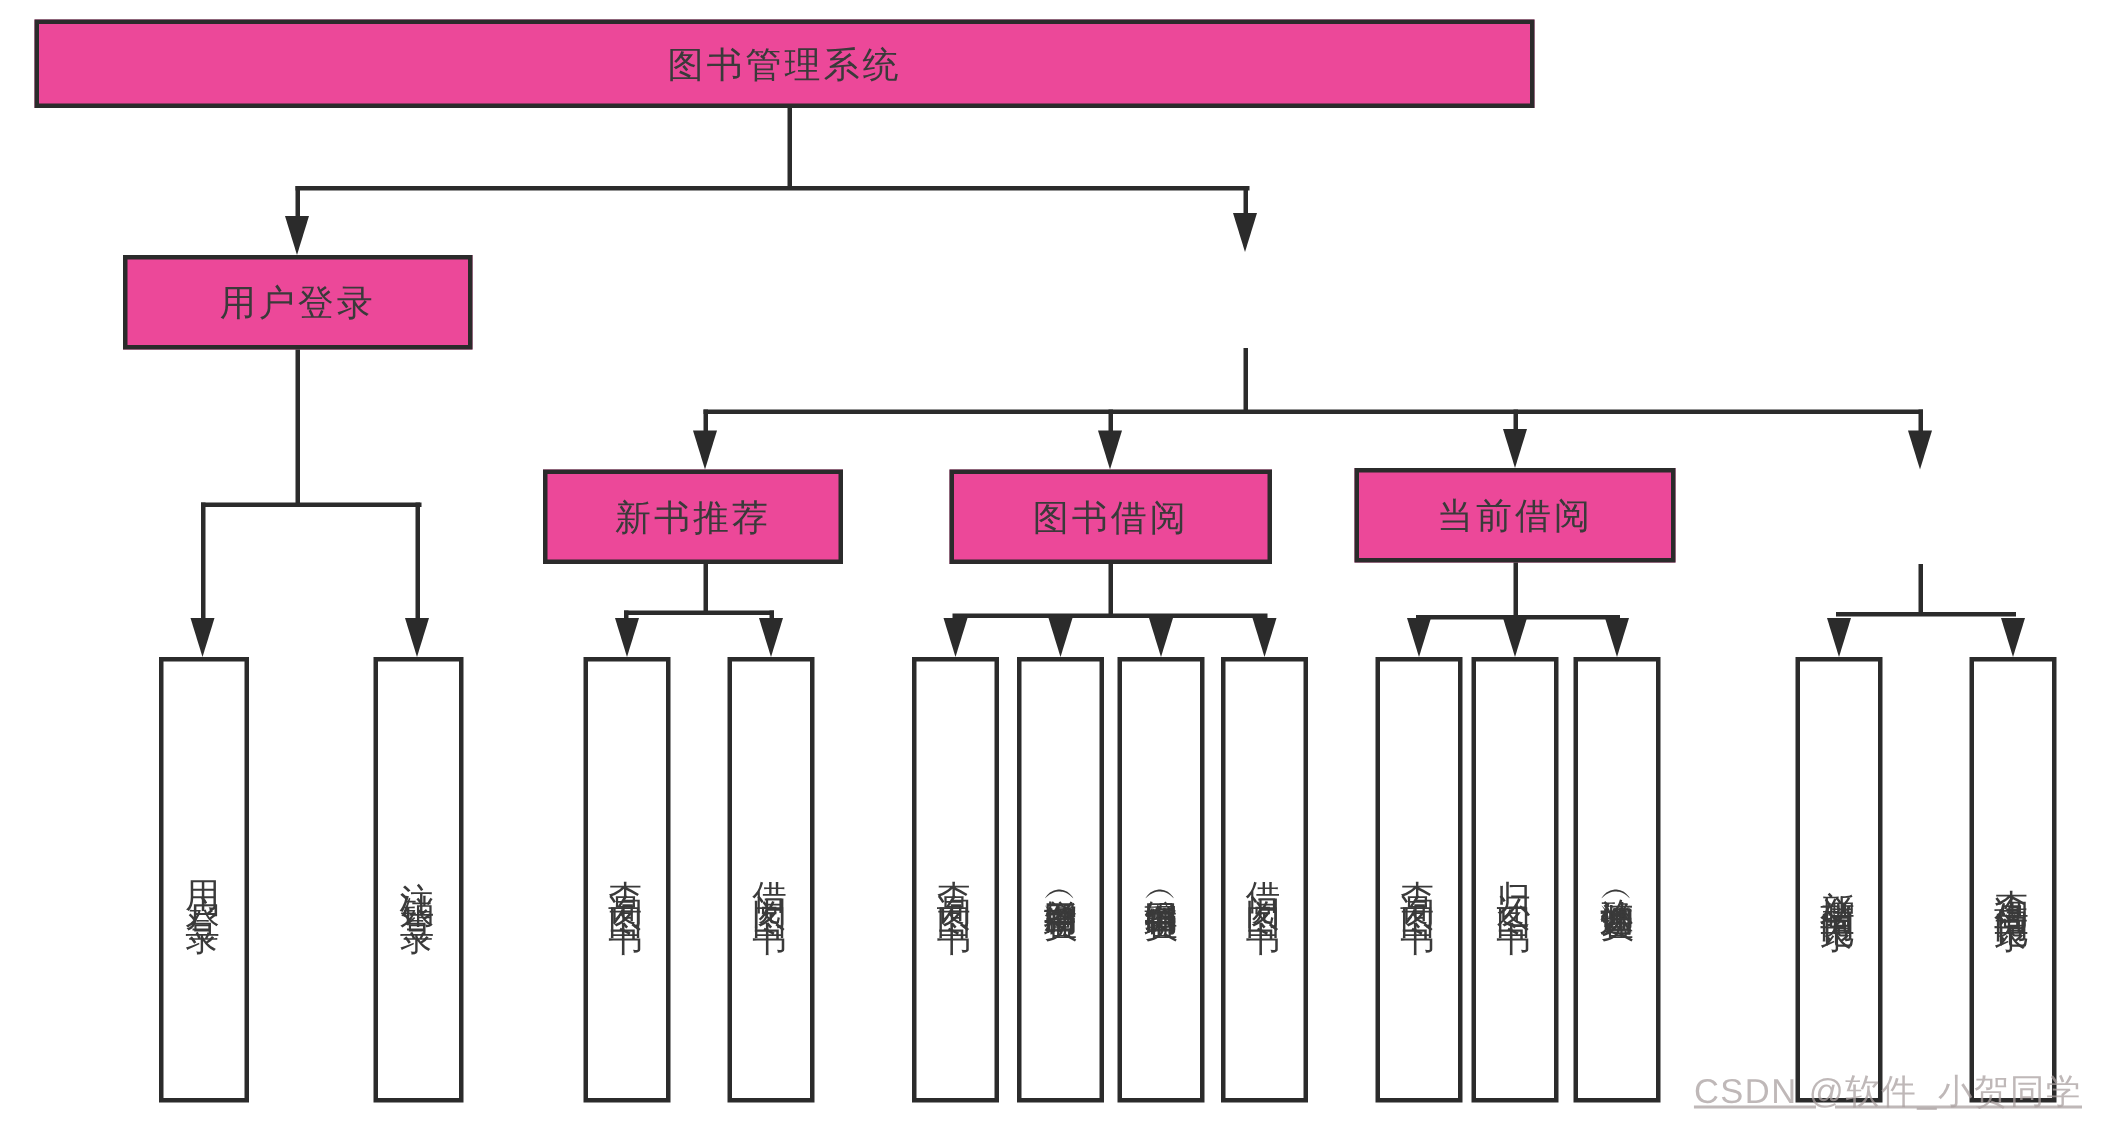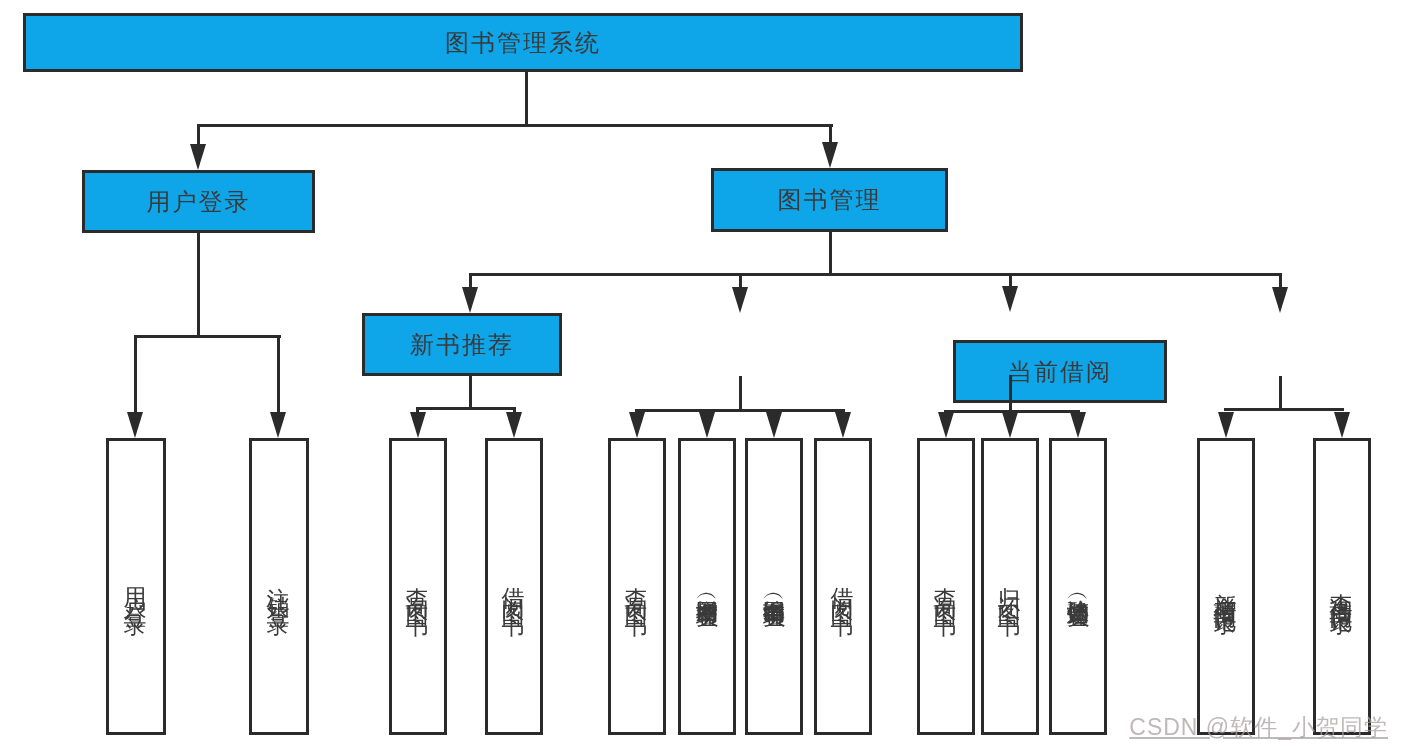--- a/index.html
+++ b/index.html
@@ -7,21 +7,21 @@
     position:relative;
     width:1405px;height:747px;
     background:#ffffff;
     font-family:"Liberation Sans","DejaVu Sans",sans-serif;
     overflow:hidden;
   }
   .box{
     position:absolute;
     box-sizing:border-box;
     border:3px solid #2b2b2b;
-    background:#0ea5e9;
+    background:#ec4899;
     display:flex;align-items:center;justify-content:center;
     color:#3a3a3a;
     font-size:24px;
     letter-spacing:2px;
     white-space:nowrap;
   }
   .vbox{
     position:absolute;
     box-sizing:border-box;
     border:3px solid #2b2b2b;
@@ -69,23 +69,20 @@
   <div class="line" style="left:525px;top:71px;width:3px;height:54px;"></div>
   <div class="line" style="left:197px;top:124px;width:636px;height:3px;"></div>
   <div class="line" style="left:197px;top:124px;width:3px;height:24px;"></div>
   <div class="arrow" style="left:190px;top:144px;"></div>
   <div class="line" style="left:829px;top:124px;width:3px;height:22px;"></div>
   <div class="arrow" style="left:822px;top:142px;"></div>
 
   <div class="box" style="left:82px;top:170px;width:233px;height:63px;">
     <span>用户登录</span>
   </div>
-  <div class="box" style="left:711px;top:168px;width:237px;height:64px;">
-    <span>图书管理</span>
-  </div>
 
   <div class="line" style="left:197px;top:233px;width:3px;height:104px;"></div>
   <div class="line" style="left:134px;top:335px;width:147px;height:3px;"></div>
   <div class="line" style="left:134px;top:335px;width:3px;height:80px;"></div>
   <div class="arrow" style="left:127px;top:412px;"></div>
   <div class="line" style="left:277px;top:335px;width:3px;height:80px;"></div>
   <div class="arrow" style="left:270px;top:412px;"></div>
 
   <div class="line" style="left:829px;top:232px;width:3px;height:44px;"></div>
   <div class="line" style="left:469px;top:273px;width:813px;height:3px;"></div>
@@ -94,21 +91,24 @@
   <div class="line" style="left:739px;top:273px;width:3px;height:18px;"></div>
   <div class="arrow" style="left:732px;top:287px;"></div>
   <div class="line" style="left:1009px;top:273px;width:3px;height:18px;"></div>
   <div class="arrow" style="left:1002px;top:286px;"></div>
   <div class="line" style="left:1279px;top:273px;width:3px;height:18px;"></div>
   <div class="arrow" style="left:1272px;top:287px;"></div>
 
   <div class="box" style="left:362px;top:313px;width:200px;height:63px;">
     <span>新书推荐</span>
   </div>
-  <div class="box" style="left:953px;top:312px;width:214px;height:63px;margin-top:28px;">
+  <div class="box" style="left:633px;top:313px;width:215px;height:63px;">
+    <span>图书借阅</span>
+  </div>
+  <div class="box" style="left:903px;top:312px;width:214px;height:63px;">
     <span>当前借阅</span>
   </div>
 
   <div class="line" style="left:469px;top:376px;width:3px;height:33px;"></div>
   <div class="line" style="left:416px;top:407px;width:100px;height:3px;"></div>
   <div class="line" style="left:416px;top:407px;width:3px;height:9px;"></div>
   <div class="arrow" style="left:410px;top:412px;"></div>
   <div class="line" style="left:513px;top:407px;width:3px;height:9px;"></div>
   <div class="arrow" style="left:506px;top:412px;"></div>
 

